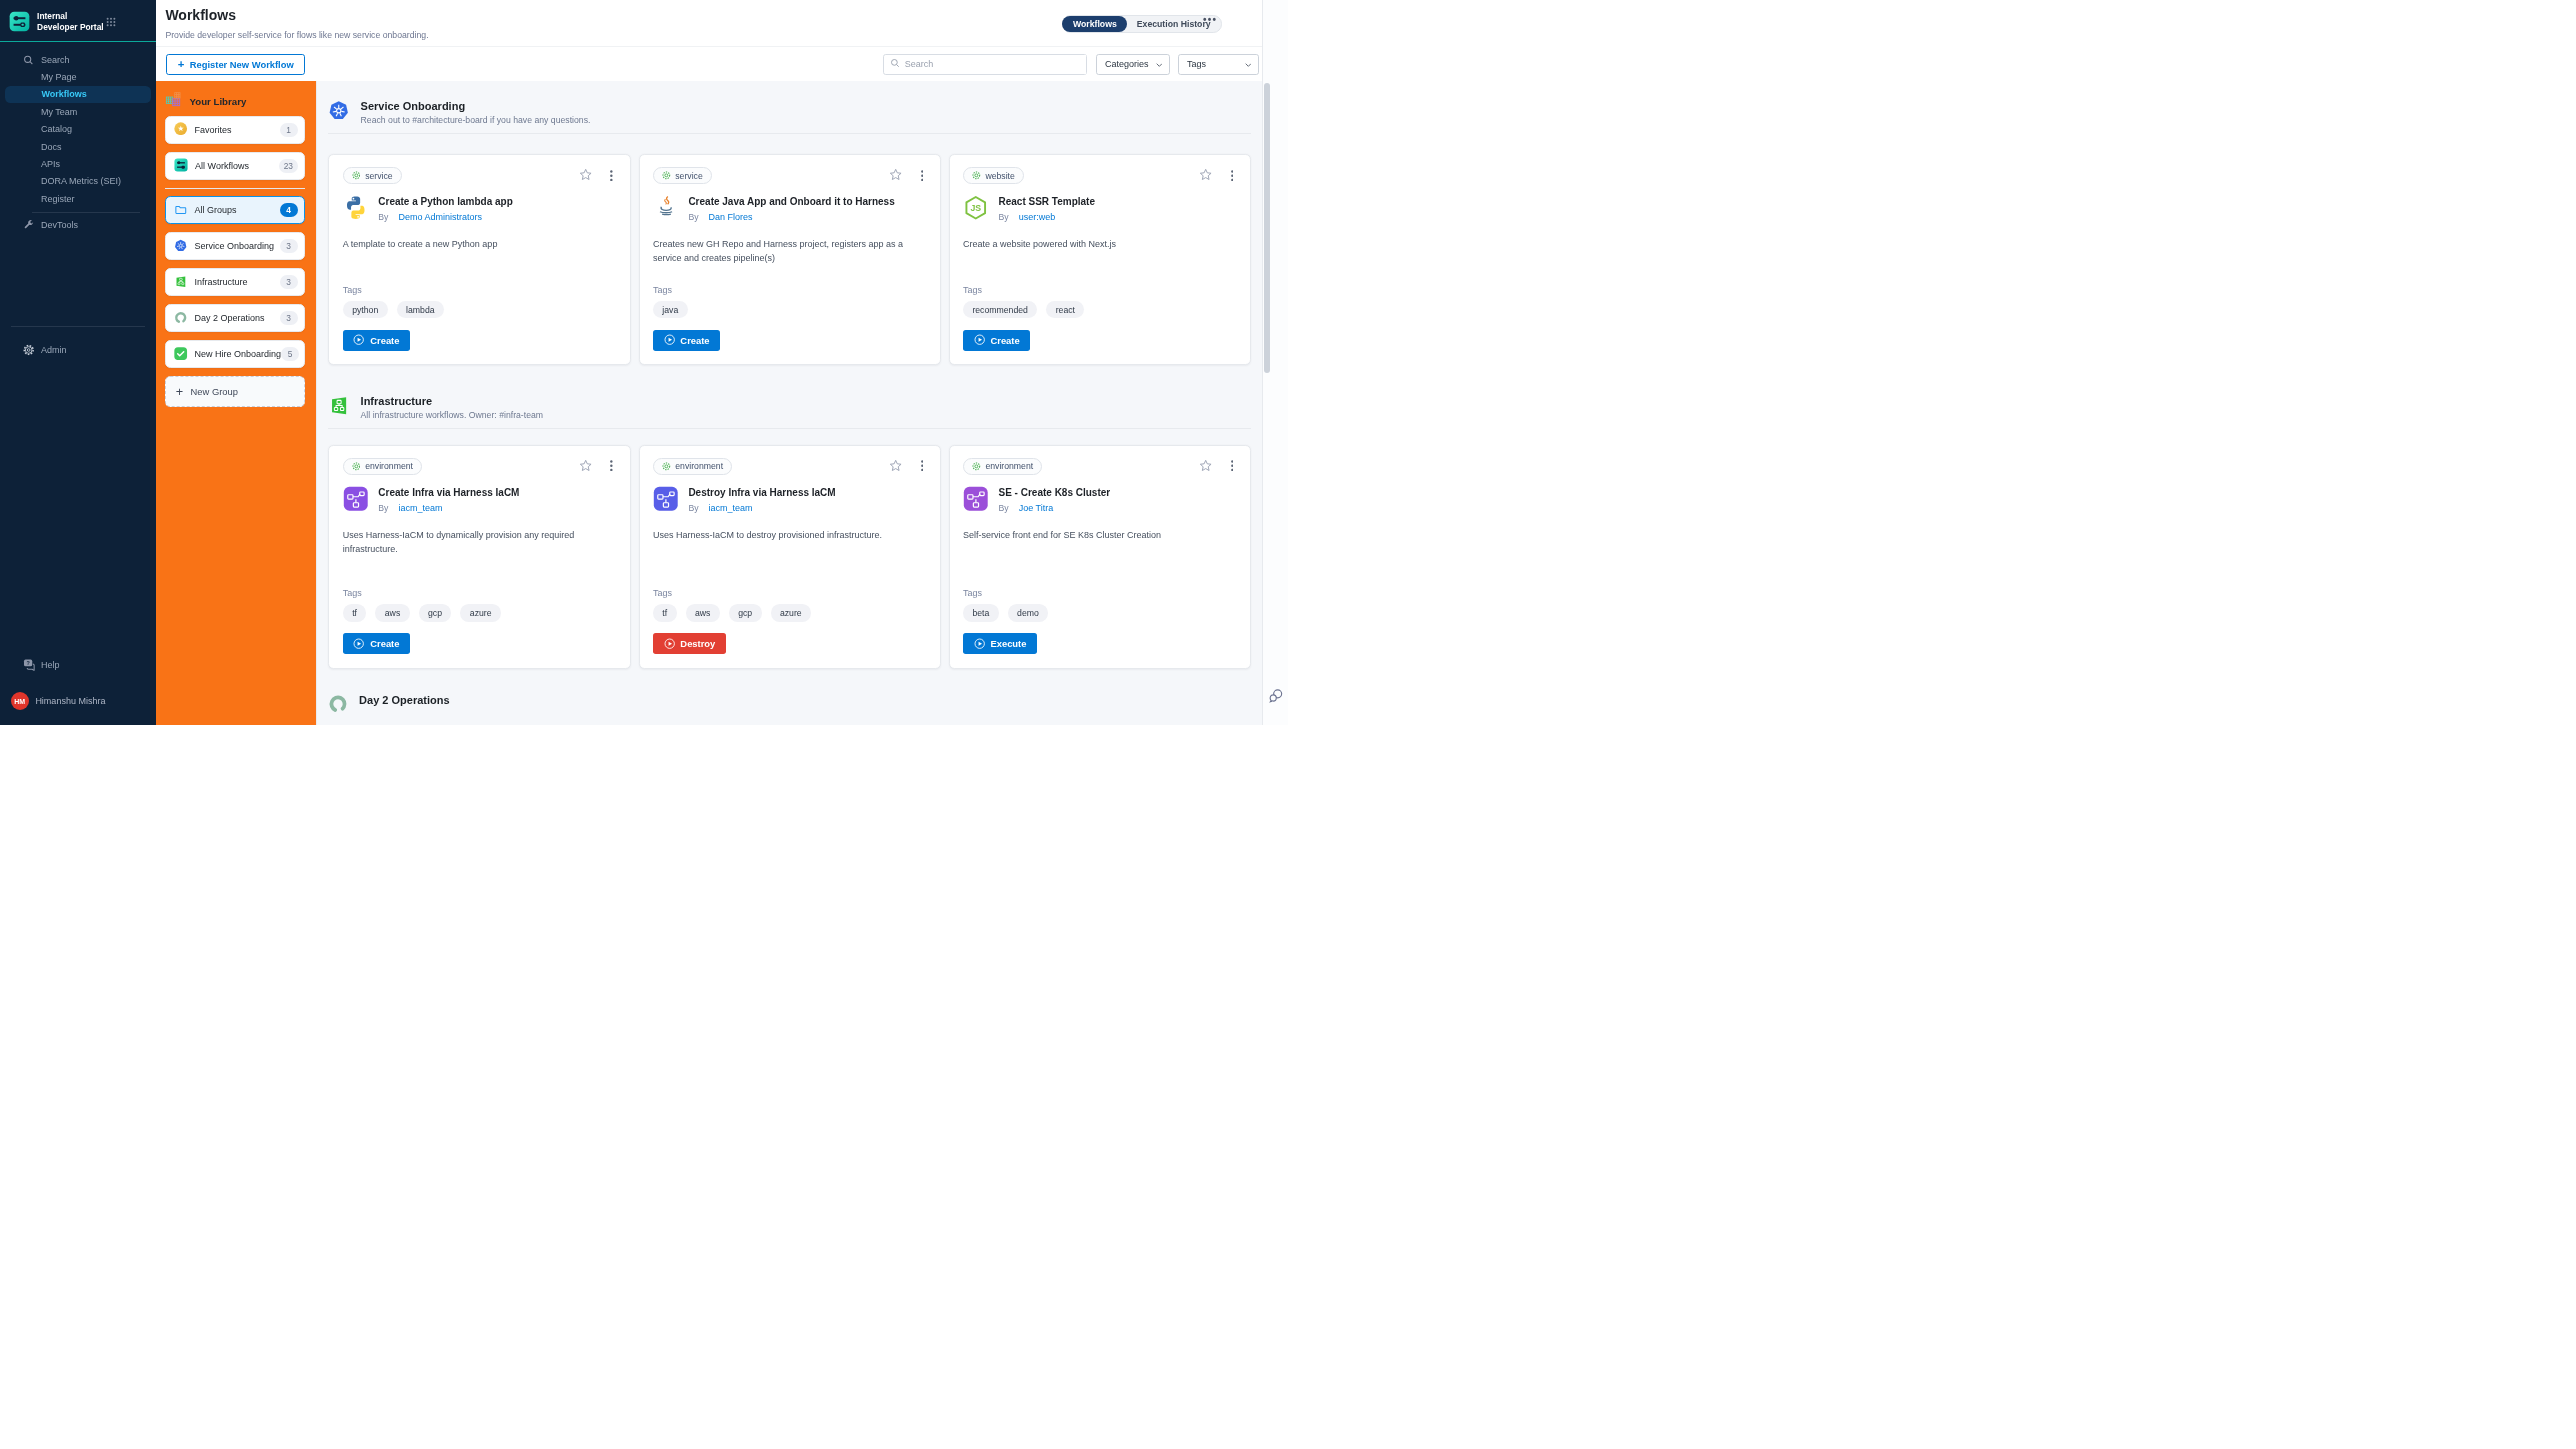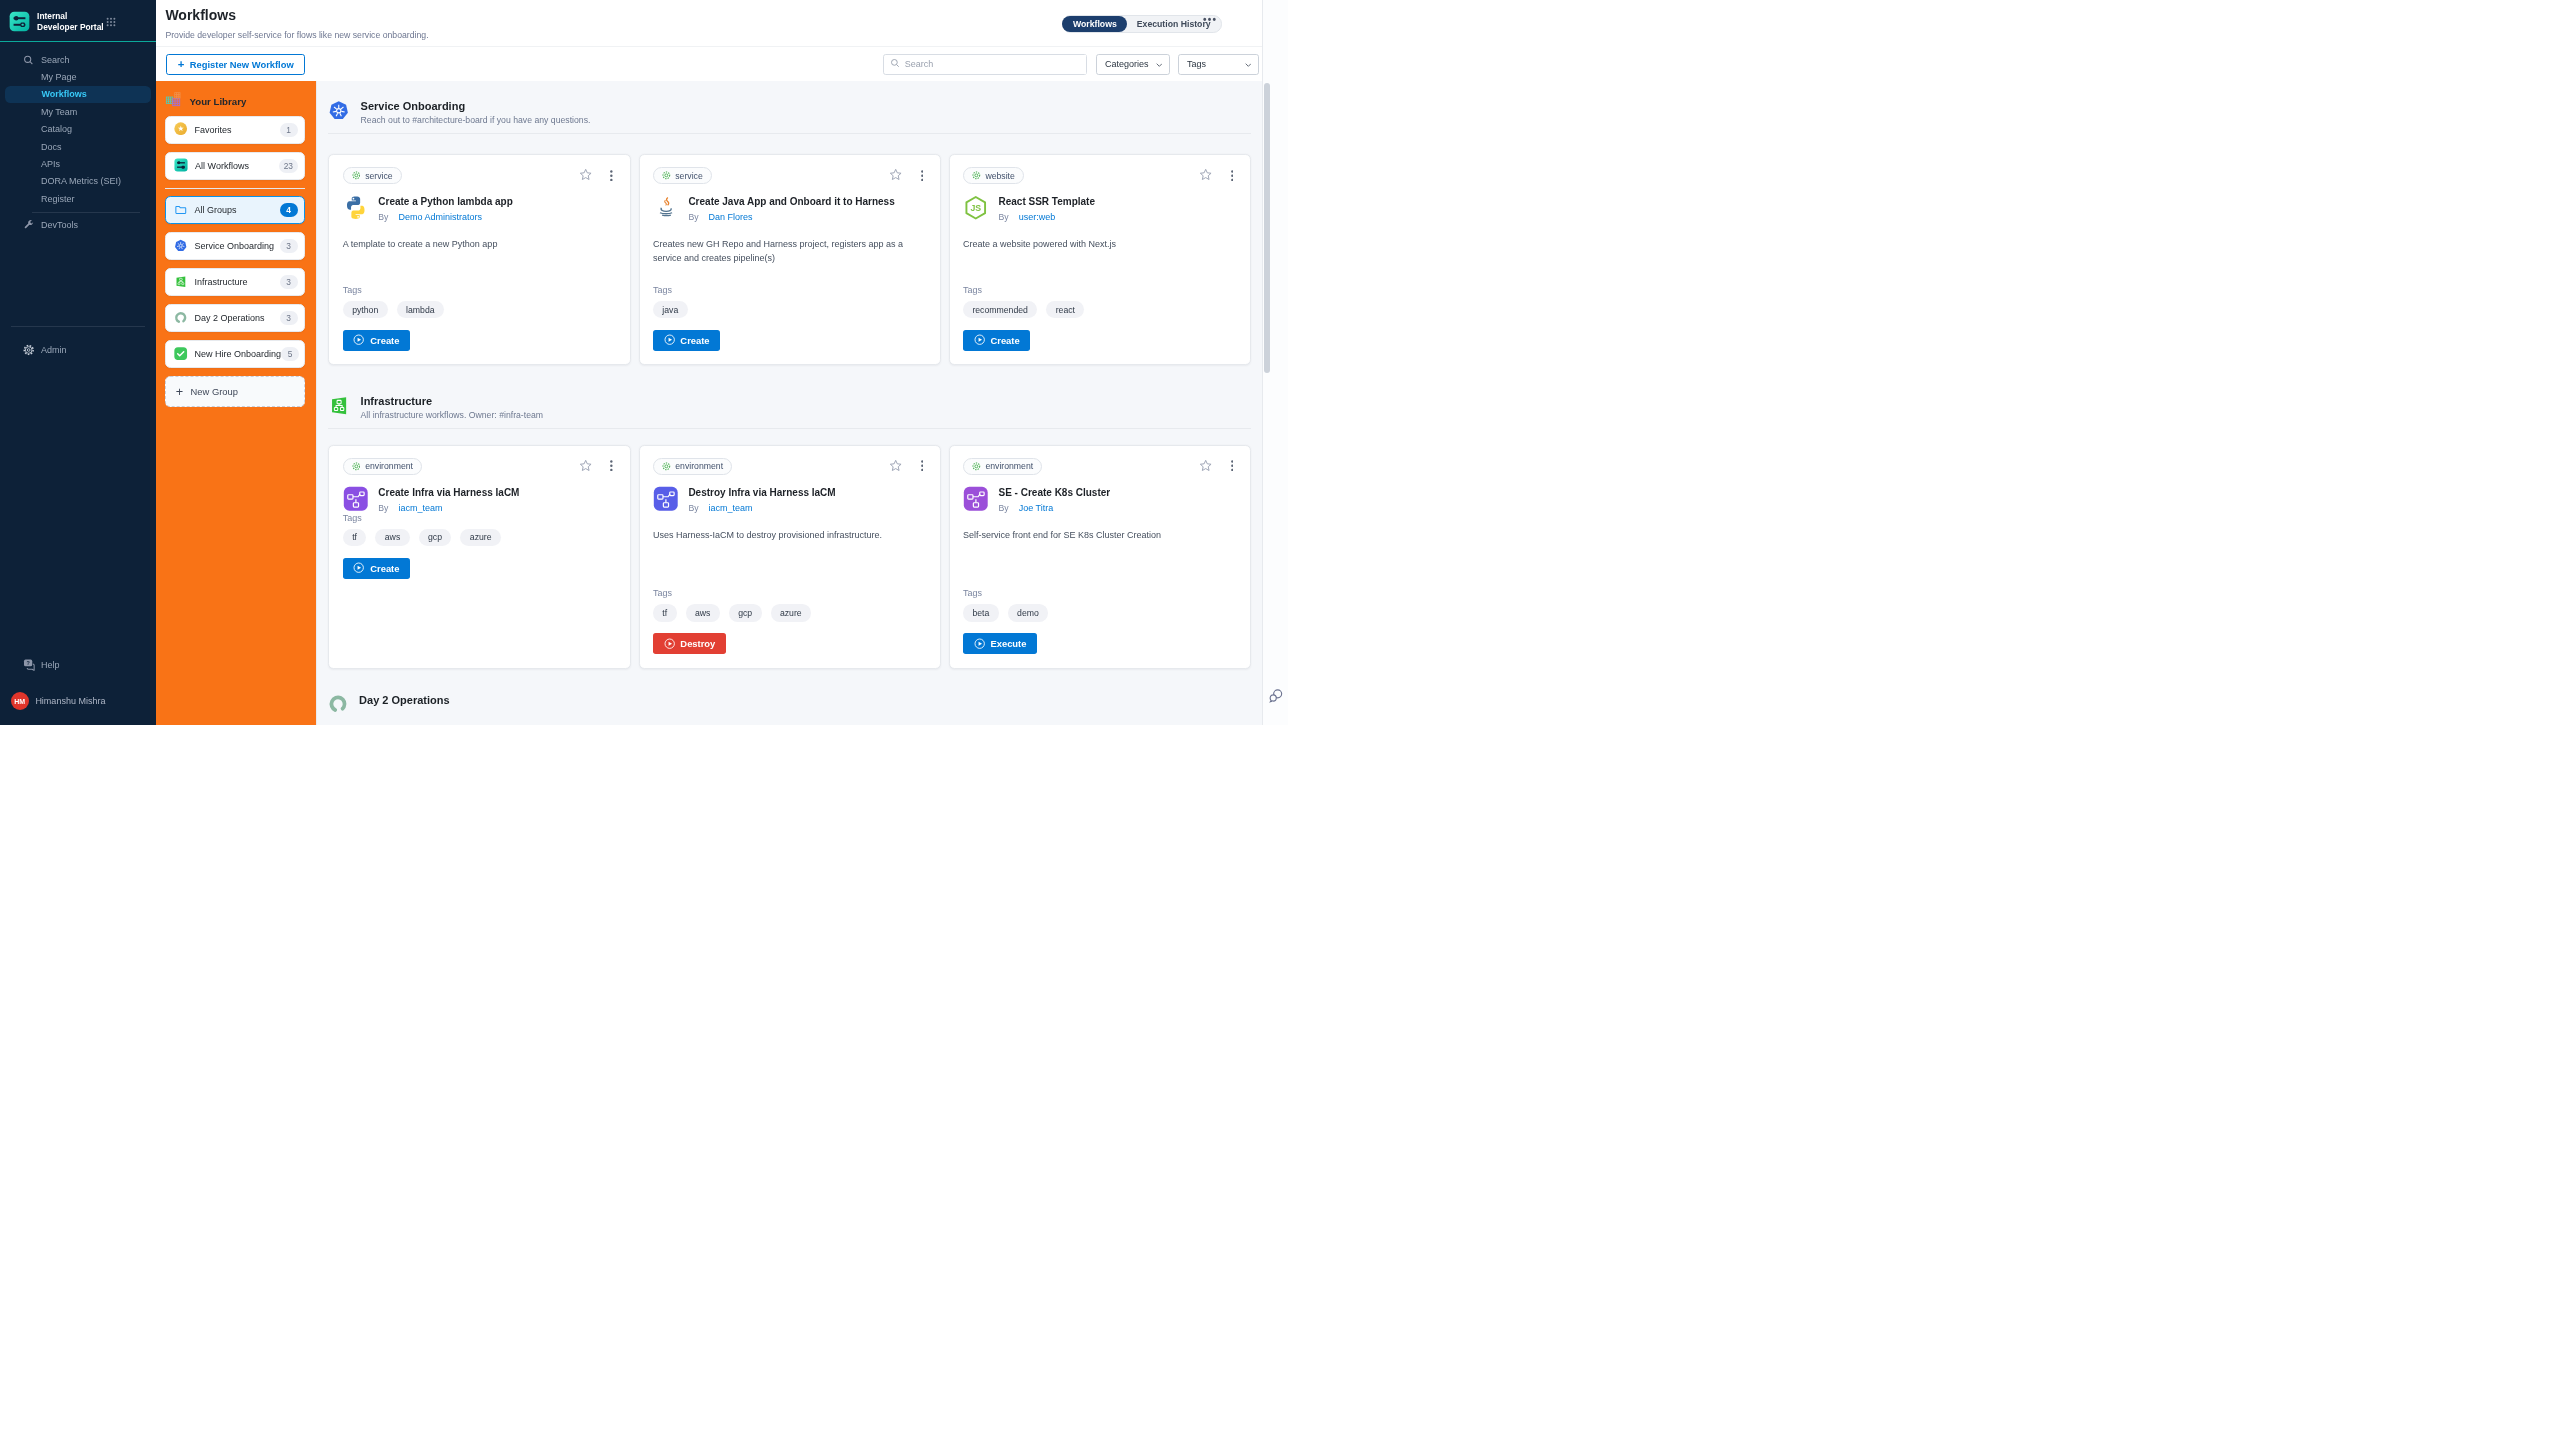--- a/index.html
+++ b/index.html
@@ -69,21 +69,21 @@
   .sec-div{height:0.7px;background:#e7eaee;margin-top:8px}
   .cards{display:flex;gap:7.4px;margin-top:20px}
   .cards.row2{margin-top:16px}
   .card{width:358px;background:#fff;border:0.7px solid #e6e9ed;border-radius:5.4px;box-shadow:0 0.7px 2px rgba(16,24,40,.05);padding:12px 13.4px 13.4px;display:flex;flex-direction:column;position:relative}
   .row1 .card{height:211px}
   .row2 .card{height:224px}
   .badge{align-self:flex-start;height:17.4px;border:0.7px solid #e0e4ea;border-radius:9.4px;background:#fbfcfd;display:flex;align-items:center;gap:4.7px;padding:0 8px;font-size:8.7px;color:#41506b}
   .card-star{position:absolute;right:38px;top:13.4px;cursor:pointer;display:flex}
   .card-kebab{position:absolute;right:17px;top:14.8px;cursor:pointer;display:flex}
   .title-row{display:flex;gap:10px;margin-top:10.7px;align-items:flex-start}
-  .clogo{width:25.5px;height:25.5px;flex:none;display:flex;align-items:center;justify-content:center}
+  .clogo{width:25.5px;height:25.5px;flex:none;display:flex;align-items:flex-start;justify-content:center}
   .ctitle{font-size:10px;font-weight:700;color:#1d2127;line-height:1.3}
   .cby{margin-top:4px;font-size:8.7px;color:#7b86a0}
   .cby a{color:var(--blue);text-decoration:none;margin-left:10px;font-size:9px;cursor:pointer}
   .cdesc{margin-top:16px;font-size:9px;color:#454f5e;line-height:1.55;flex:1}
   .tags-label{font-size:9px;color:#7b86a0;margin-bottom:6px}
   .tag-row{display:flex;gap:9px;margin-bottom:11.4px}
   .tag{height:17.4px;border-radius:8.7px;background:#f1f2f6;display:flex;align-items:center;padding:0 9.4px;font-size:8.7px;color:#303a48}
   .action{align-self:flex-start;height:21px;border:none;border-radius:2.7px;background:var(--blue);color:#fff;font-size:9.4px;font-weight:600;display:flex;align-items:center;gap:5.4px;padding:0 10.7px;cursor:pointer}
   .action.danger{background:var(--red)}
 
@@ -612,20 +612,21 @@
                   <rect x="13" y="21" width="6.5" height="5.5" rx="1"></rect>
                   <path d="M12.5 13.5h6.5l2.5-3.5M16.2 16.5v4.5"></path>
                 </g>
               </svg>
           </span>
           <div>
             <div class="ctitle">Create Infra via Harness IaCM</div>
             <div class="cby"><span>By</span><a>iacm_team</a></div>
           </div>
         </div>
+        <div class="cdesc">Uses Harness-IaCM to dynamically provision any required infrastructure.</div>
         <div class="tags-label">Tags</div>
         <div class="tag-row">
           <span class="tag">tf</span>
           <span class="tag">aws</span>
           <span class="tag">gcp</span>
           <span class="tag">azure</span>
         </div>
         <button class="action">
           <svg width="11.4" height="11.4" viewBox="0 0 17 17" fill="none">
               <circle cx="8.5" cy="8.5" r="7" stroke="#fff" stroke-width="1.3"></circle>

